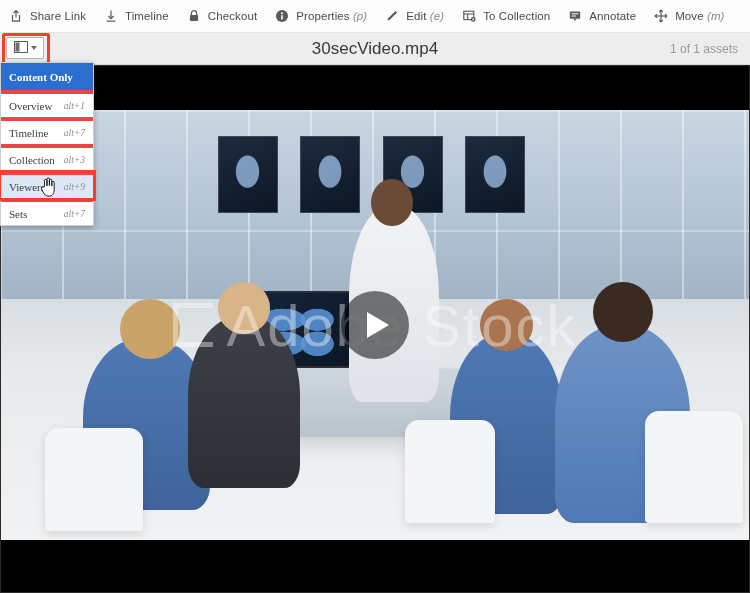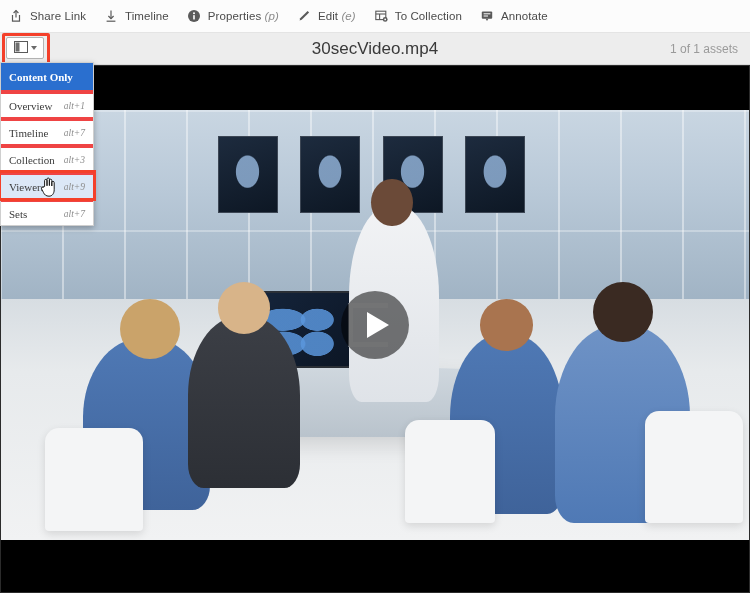--- a/index.html
+++ b/index.html
@@ -203,20 +203,29 @@
             <g fill="none" stroke="#5a5a5a" stroke-width="1.2">
           <path d="M7 1.6V9.4"></path>
               <path d="M4.4 7L7 9.6 9.6 7"></path>
               <path d="M2.6 12.2h8.8"></path>
             </g>
           </svg>
       </span>
       <span class="tb-label">Timeline</span>
     </div>
 
+    <div class="tb-item">
+      <span class="tb-ico">
+        <svg width="14" height="14" viewBox="0 0 14 14">
+          <path d="M4.4 6V4.3a2.6 2.6 0 0 1 5.2 0V6" fill="none" stroke="#5a5a5a" stroke-width="1.2"></path>
+          <rect x="2.9" y="6" width="8.2" height="6" rx="1" fill="#5a5a5a"></rect>
+          </svg>
+      </span>
+      <span class="tb-label">Checkout</span>
+    </div>
 
     <div class="tb-item">
       <span class="tb-ico">
         <svg width="14" height="14" viewBox="0 0 14 14">
           <circle cx="7" cy="7" r="6" fill="#5a5a5a"></circle>
           <circle cx="7" cy="4.2" r="1" fill="#fff"></circle>
           <rect x="6.2" y="6" width="1.6" height="4.6" rx=".7" fill="#fff"></rect>
           </svg>
       </span>
       <span class="tb-label"><span>Properties</span> <span class="sc">(p)</span></span>
@@ -253,20 +262,35 @@
           <path d="M5.6 9.8h2.8L7 12z" fill="#5a5a5a"></path>
           <g stroke="#fff" stroke-width="1">
               <path d="M3.6 4.8h6.8"></path>
               <path d="M3.6 7h4.4"></path>
             </g>
           </svg>
       </span>
       <span class="tb-label">Annotate</span>
     </div>
 
+    <div class="tb-item">
+      <span class="tb-ico">
+        <svg width="14" height="14" viewBox="0 0 14 14">
+            <g fill="none" stroke="#5a5a5a" stroke-width="1.2">
+          <path d="M7 1.2v11.6"></path>
+              <path d="M1.2 7h11.6"></path>
+          <path d="M5.2 3L7 1.2 8.8 3"></path>
+              <path d="M5.2 11L7 12.8 8.8 11"></path>
+          <path d="M3 5.2L1.2 7 3 8.8"></path>
+              <path d="M11 5.2L12.8 7 11 8.8"></path>
+            </g>
+          </svg>
+      </span>
+      <span class="tb-label"><span>Move</span> <span class="sc">(m)</span></span>
+    </div>
 
     <div class="tb-item">
       
     </div>
 
     <div class="tb-spacer"></div>
 
   </div>
 
   <div class="titlebar">
@@ -317,20 +341,21 @@
         <div class="person" style="left:74%;top:50%;width:18%;height:46%;background:linear-gradient(180deg,#6f93c6,#4f79b5)"></div>
         <div class="head" style="left:79%;top:40%;width:8%;height:14%;background:#3a2a22"></div>
 
         <div class="chair" style="left:6%;top:74%;width:13%;height:24%"></div>
         <div class="chair" style="left:54%;top:72%;width:12%;height:24%"></div>
         <div class="chair" style="left:86%;top:70%;width:13%;height:26%"></div>
       </div>
 
       <div class="watermark">
         <span class="wm-mark"></span>
+        <span>Adobe Stock</span>
       </div>
 
       <div class="play-btn">
         <span class="play-tri"></span>
       </div>
     </div>
     <div class="frame-border"></div>
   </div>
 
   <div class="menu">

